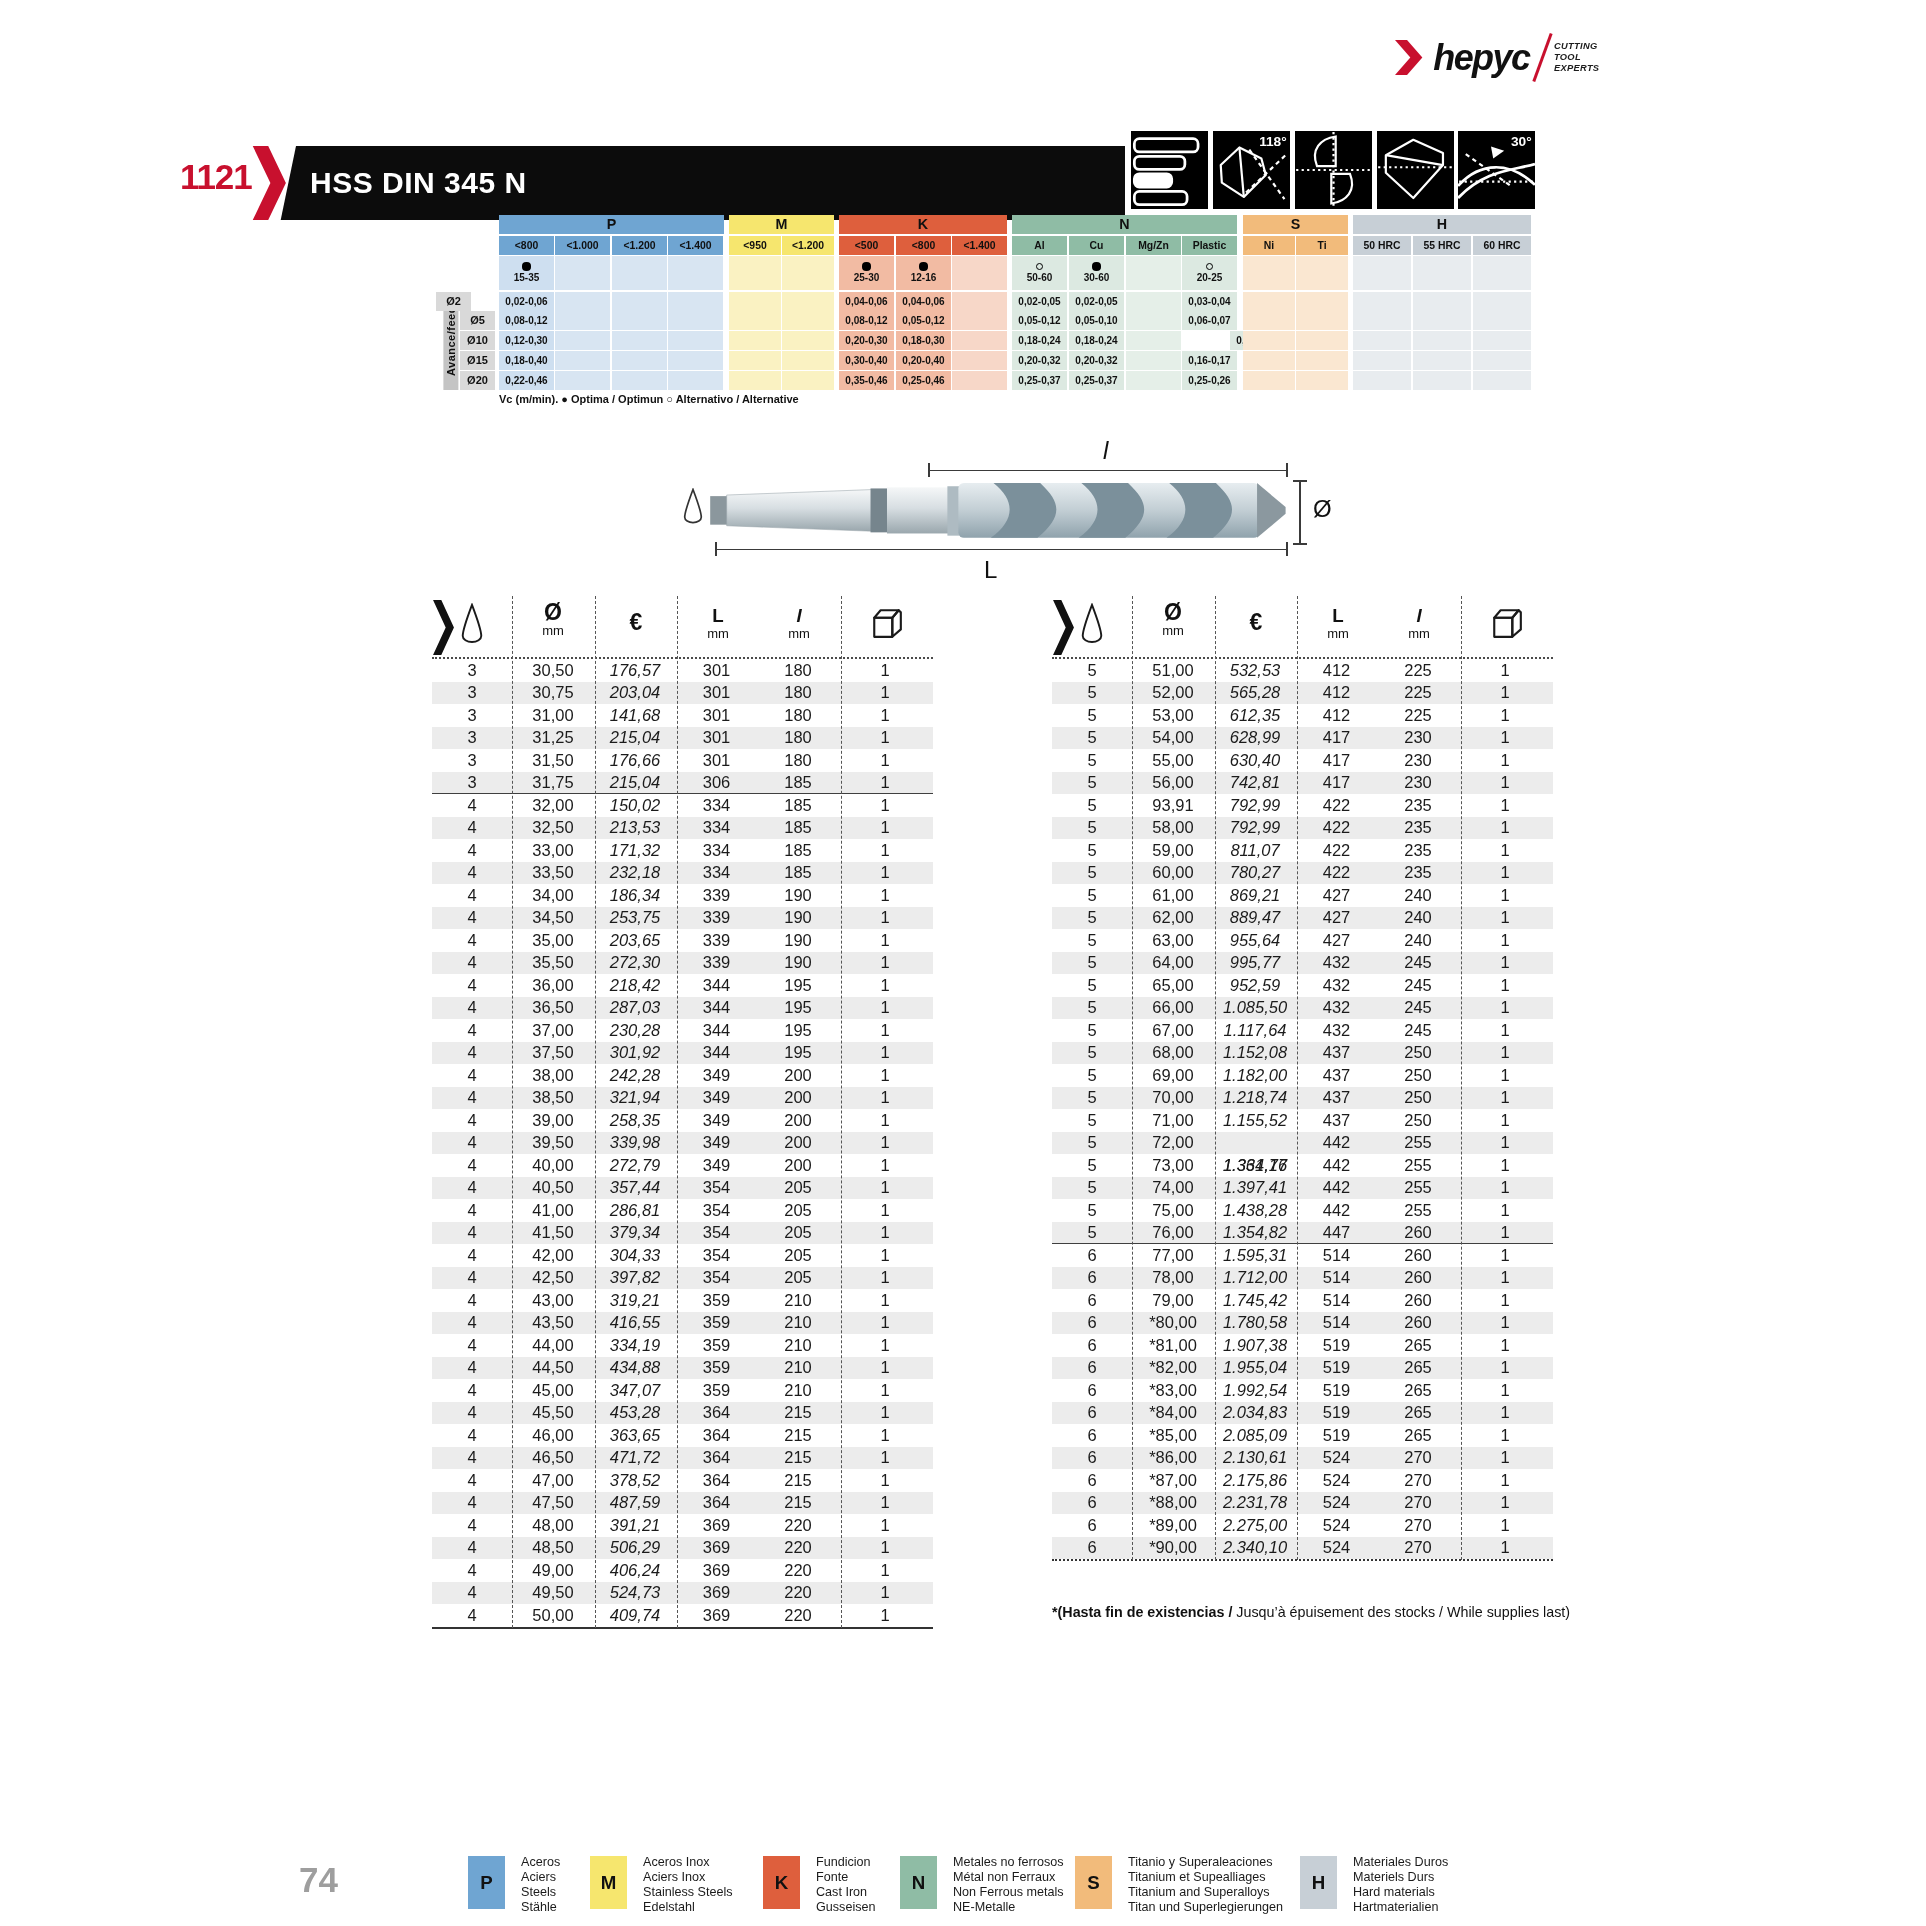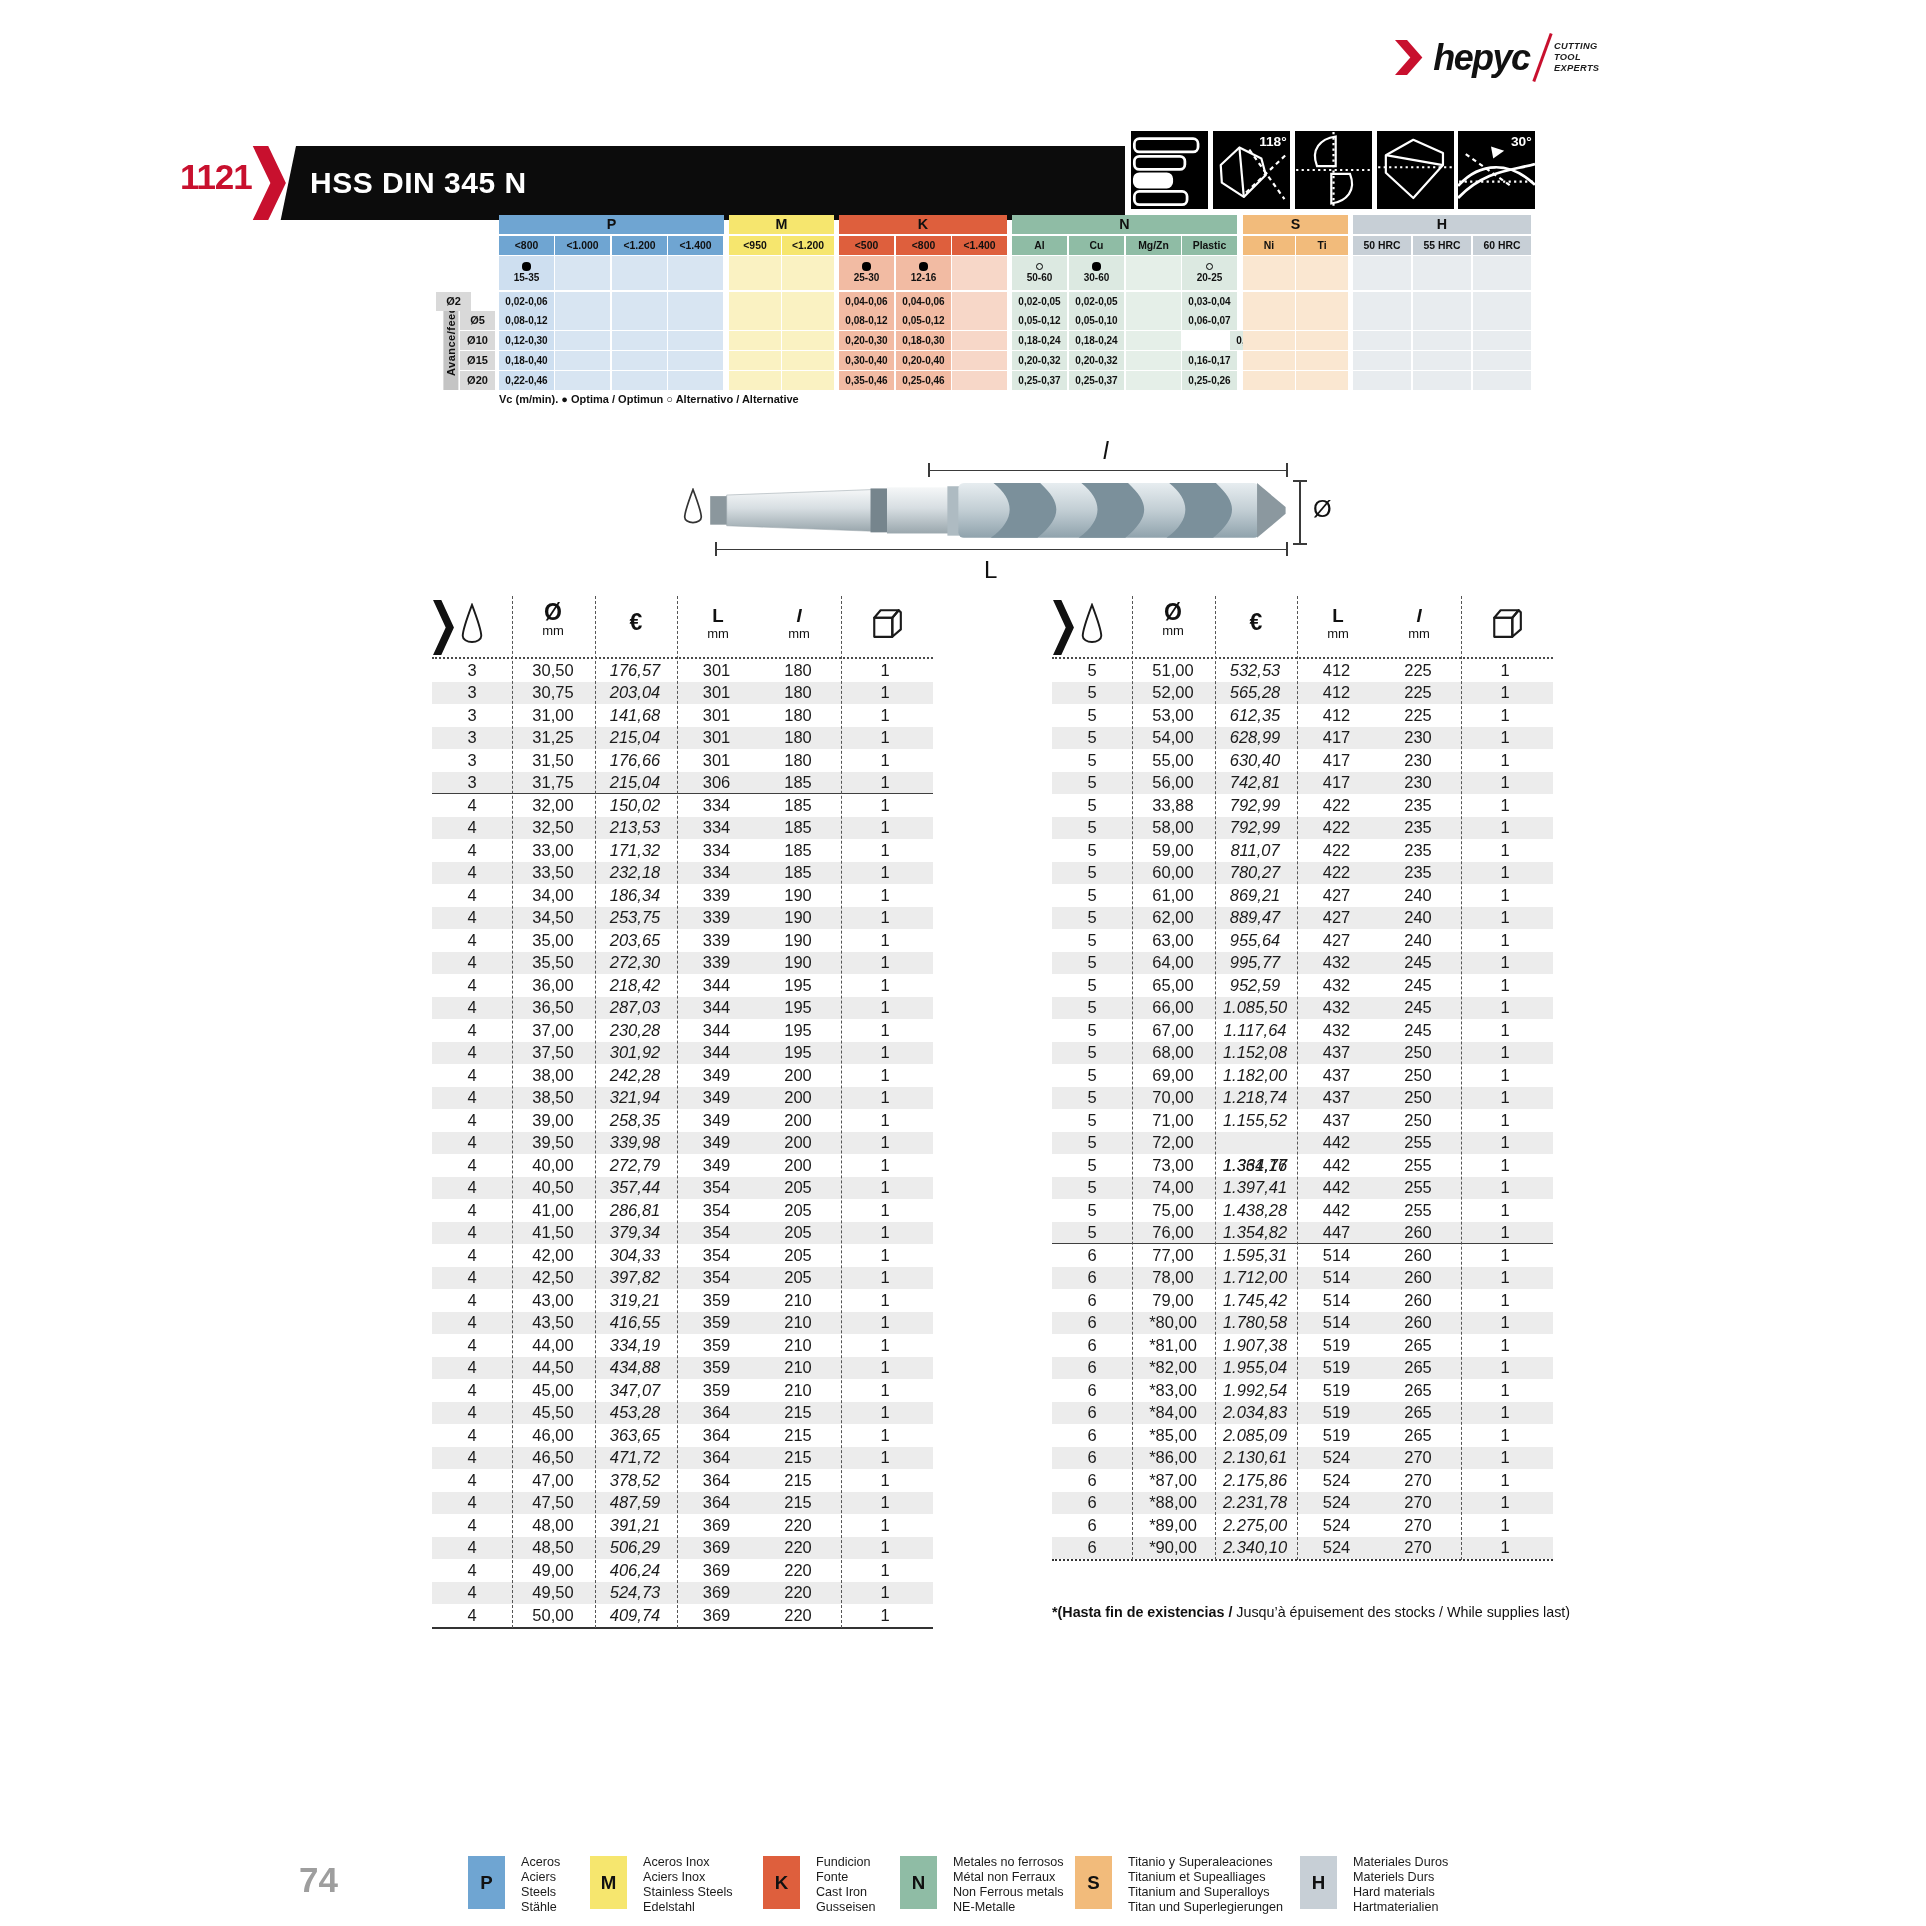--- a/index.html
+++ b/index.html
@@ -662,21 +662,21 @@
         <div class="trow alt">
           <span style="width: 80px;">5</span>
           <span style="width: 82px;">56,00</span>
           <span class="price" style="width: 82px;">742,81</span>
           <span style="width: 81px;">417</span>
           <span style="width: 82px;">230</span>
           <span style="width: 92px;">1</span>
         </div>
         <div class="trow">
           <span style="width: 80px;">5</span>
-          <span style="width: 82px;">33,88</span>
+          <span style="width: 82px;">93,91</span>
           <span class="price" style="width: 82px;">792,99</span>
           <span style="width: 81px;">422</span>
           <span style="width: 82px;">235</span>
           <span style="width: 92px;">1</span>
         </div>
         <div class="trow alt">
           <span style="width: 80px;">5</span>
           <span style="width: 82px;">58,00</span>
           <span class="price" style="width: 82px;">792,99</span>
           <span style="width: 81px;">422</span>

